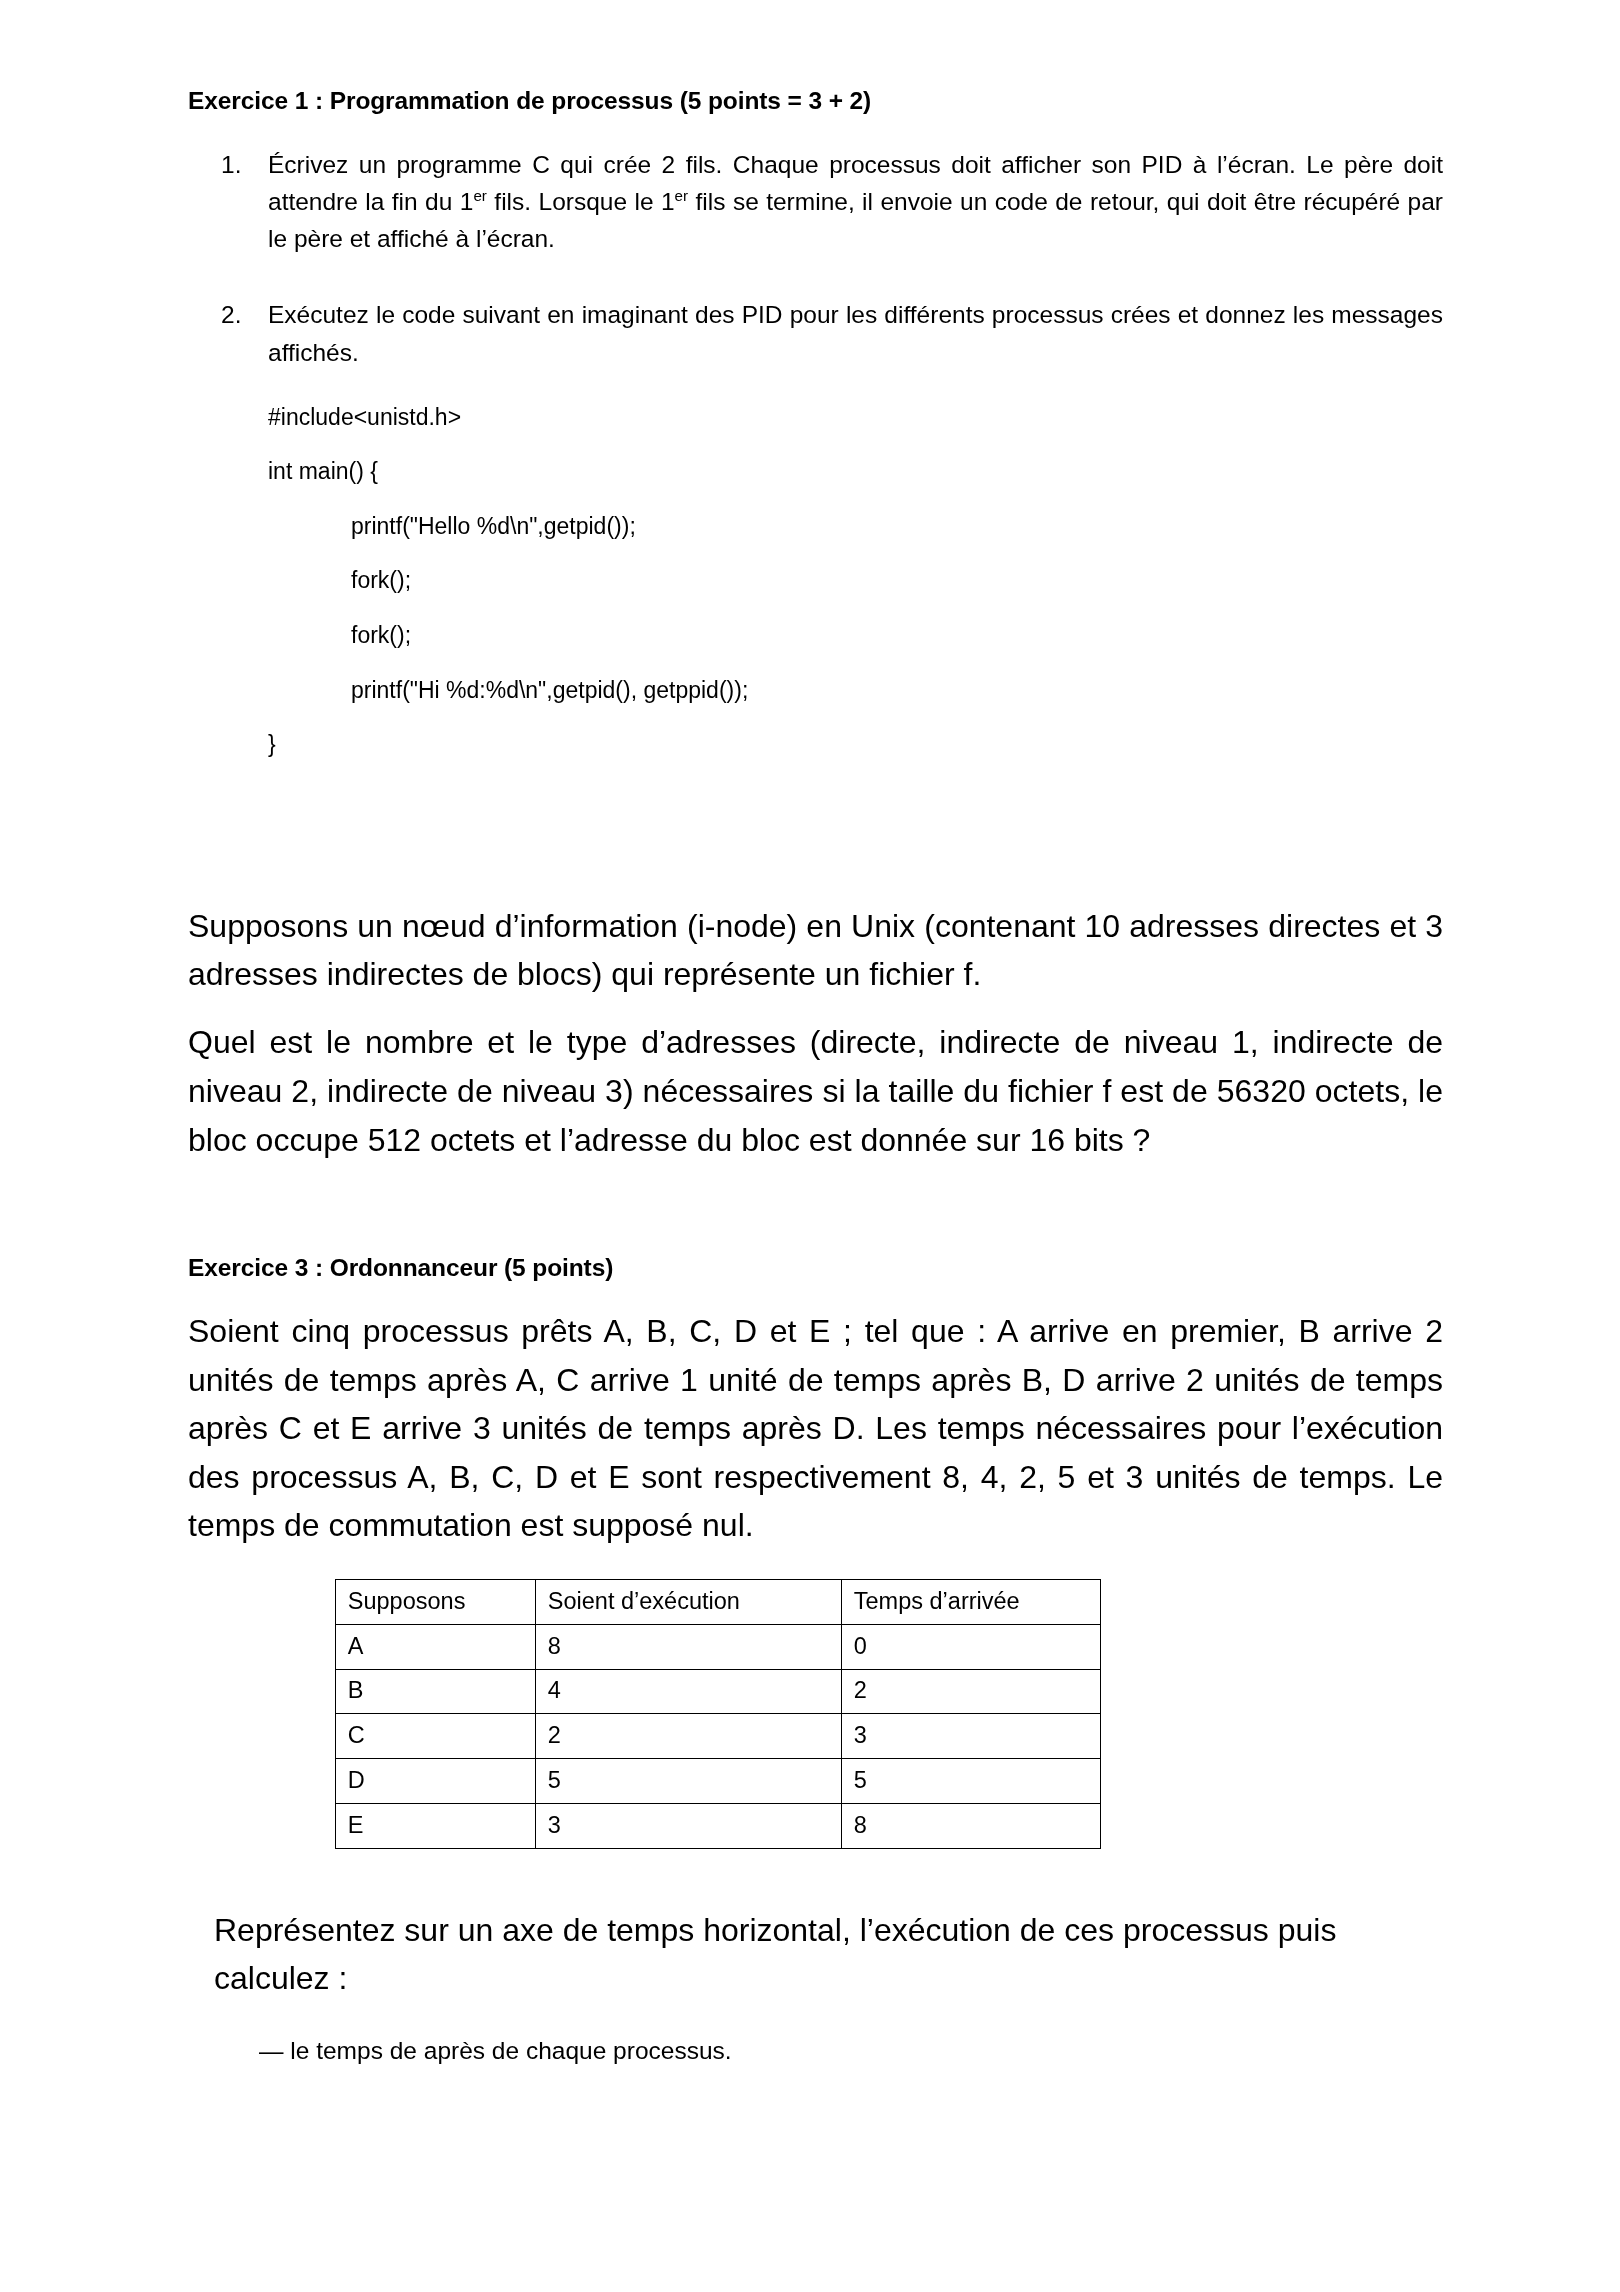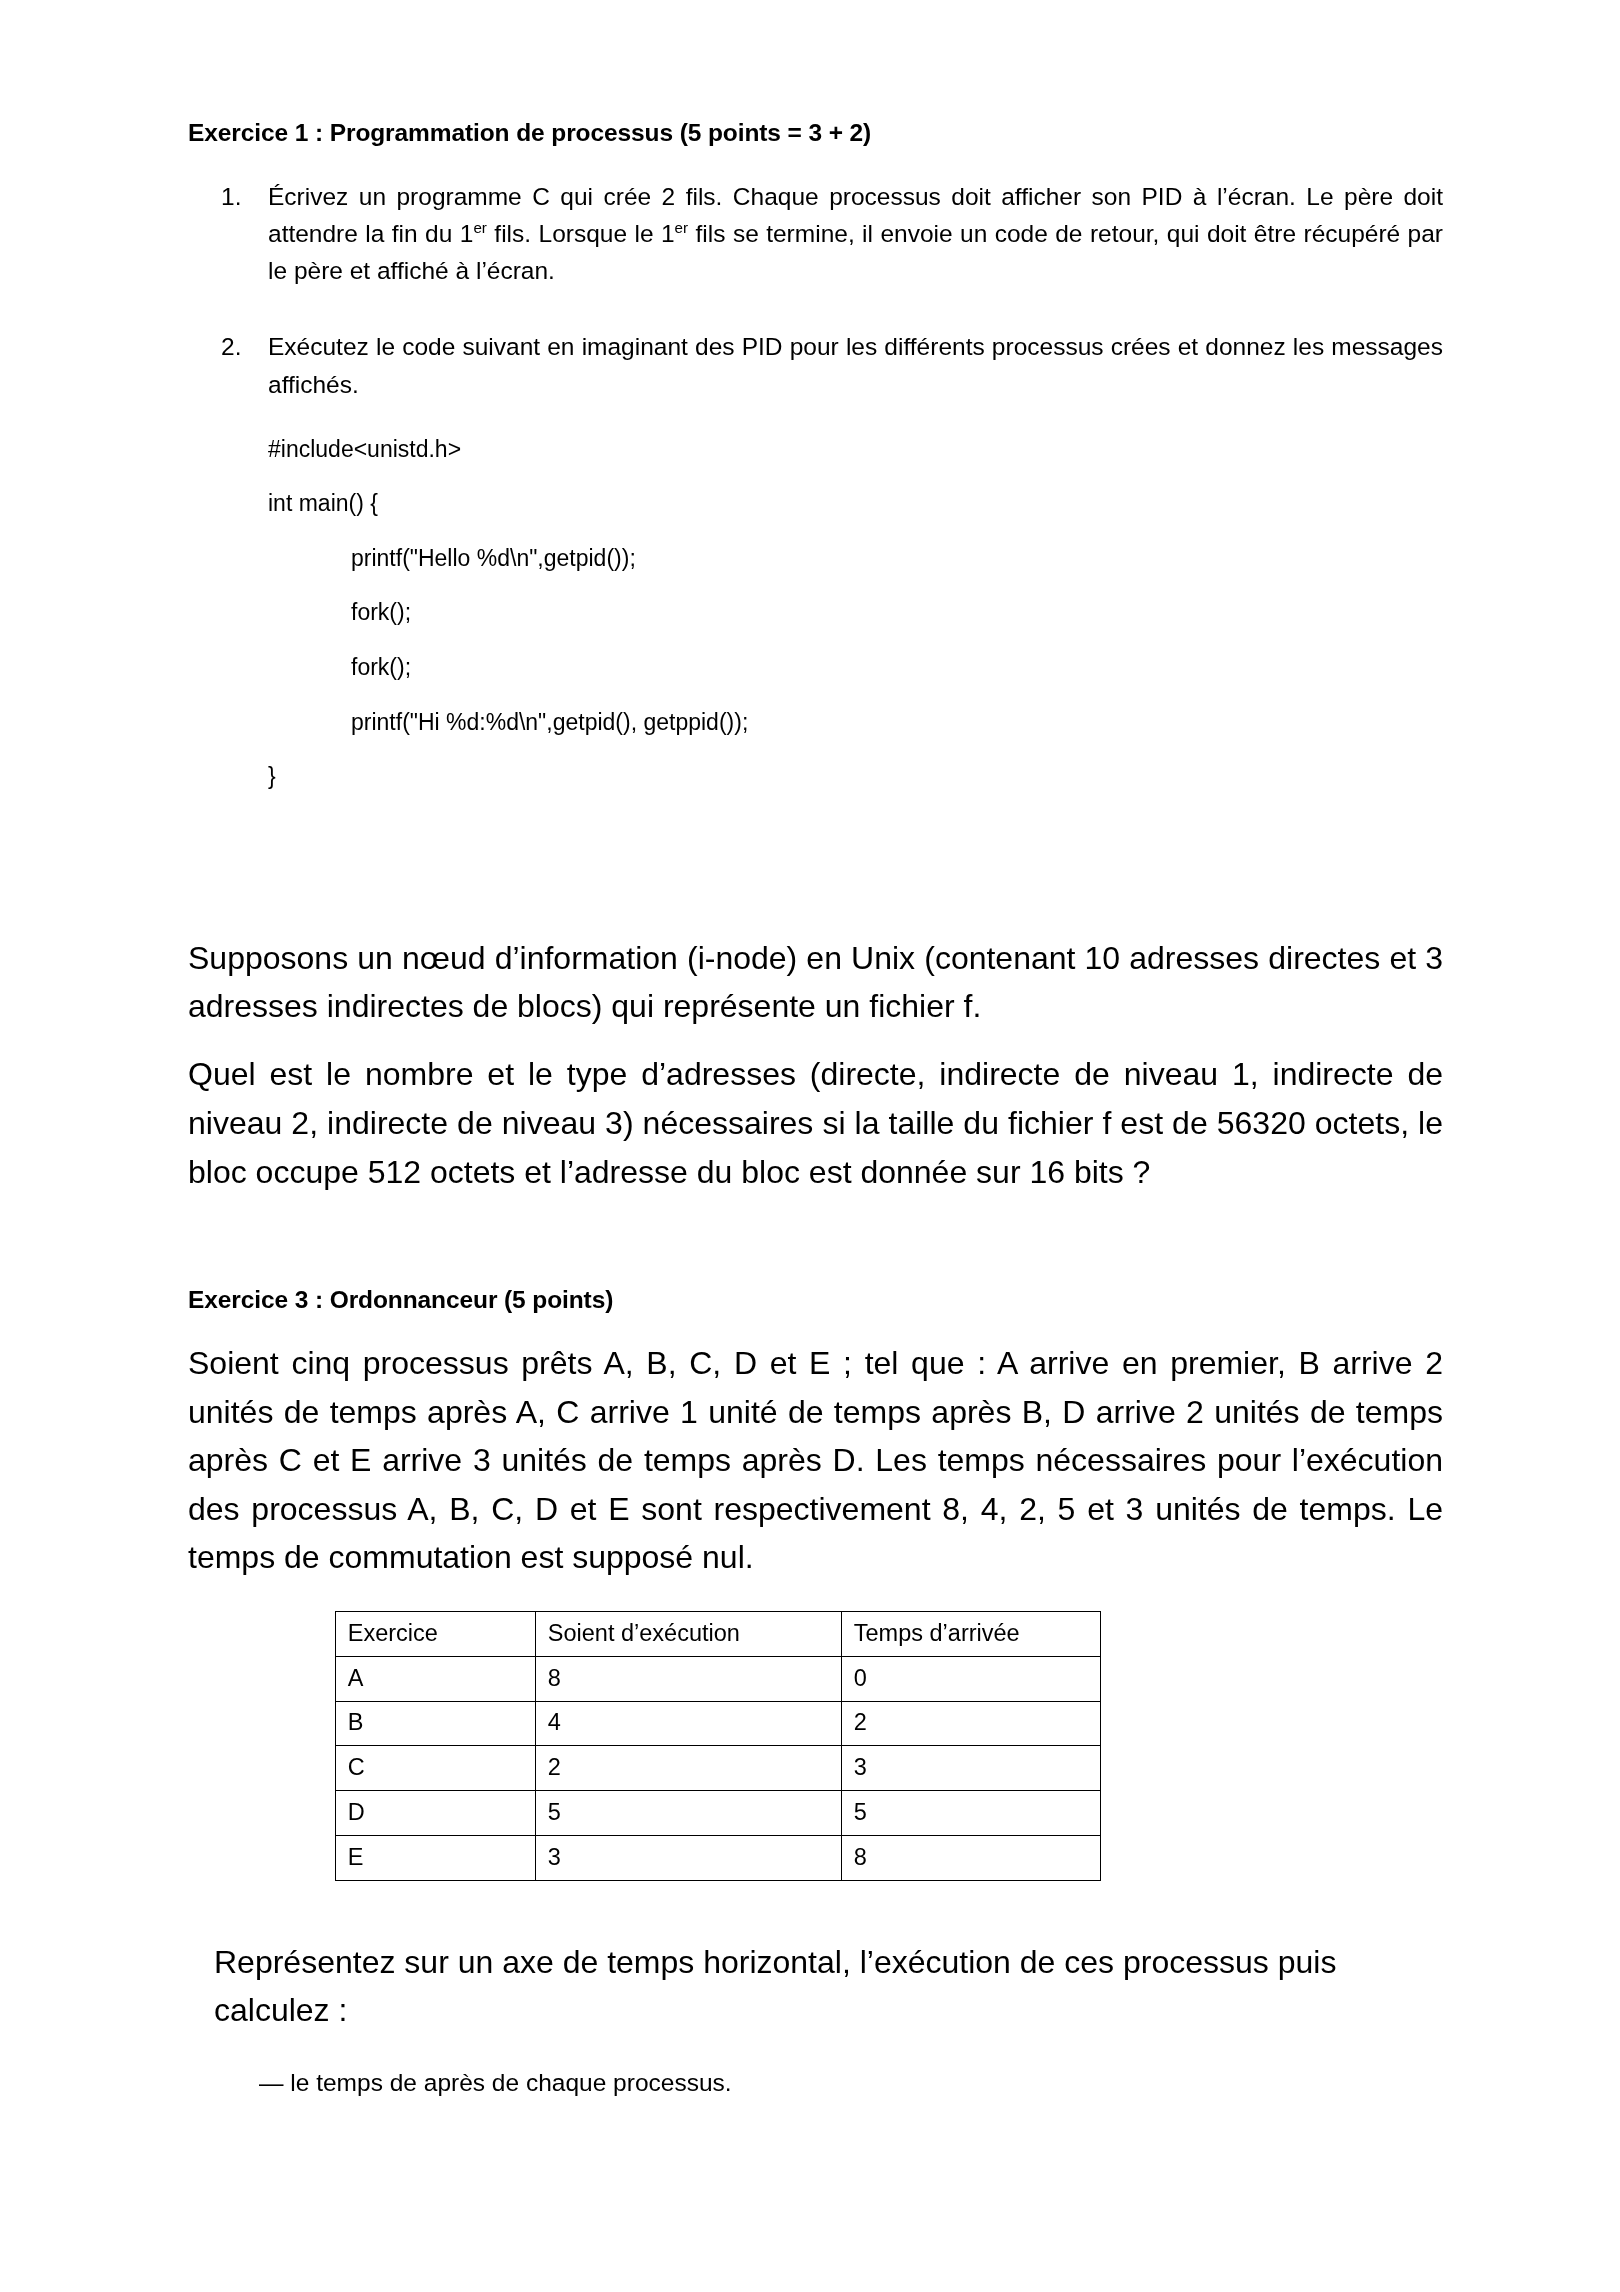--- a/index.html
+++ b/index.html
@@ -12,21 +12,21 @@
     height: 2293px;
     font-family: "Liberation Sans", sans-serif;
     color: #000000;
     -webkit-font-smoothing: antialiased;
   }
   .page {
     position: relative;
     width: 1620px;
     height: 2059px;
     box-sizing: border-box;
-    padding: 118px 179px 0 188px;
+    padding: 86px 179px 0 188px;
   }
   .content {
     width: 1255px;
   }
 
   
   .ex-title {
     font-size: 24.5px;
     font-weight: bold;
     line-height: 1.25;
@@ -183,21 +183,21 @@
 
     <div class="table-wrap">
       <table class="sched">
         <colgroup>
           <col class="c1">
             <col class="c2">
             <col class="c3">
         </colgroup>
         <thead>
           <tr>
-            <th>Exercice</th>
+            <th>Supposons</th>
             <th>Soient d’exécution</th>
             <th>Temps d’arrivée</th>
           </tr>
         </thead>
         <tbody>
           <tr>
             <td>A</td>
             <td>8</td>
             <td>0</td>
           </tr>

